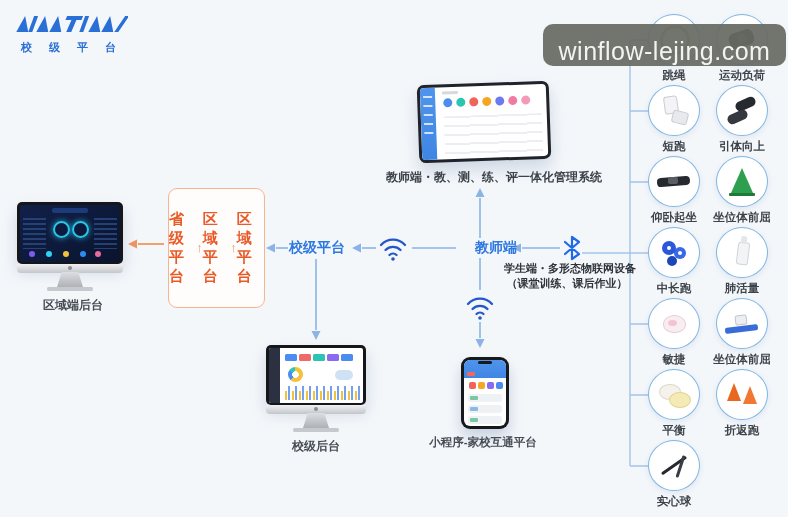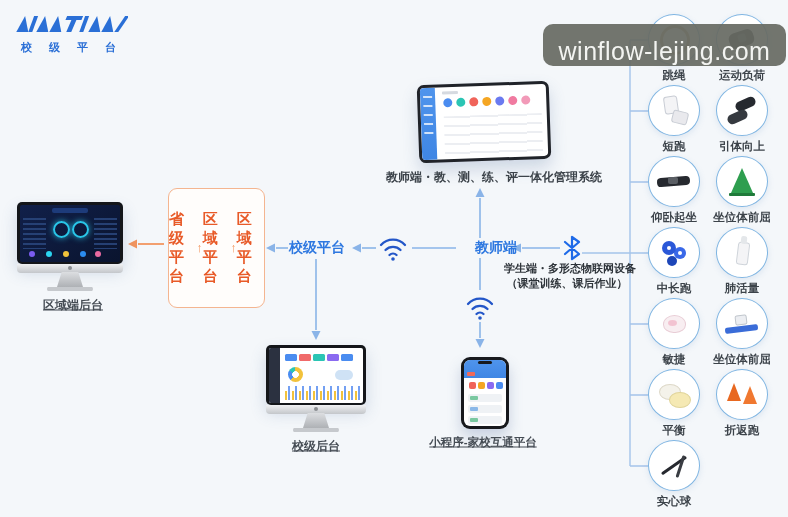--- a/index.html
+++ b/index.html
@@ -31,21 +31,21 @@
 
   
   .watermark{left:543px;top:24px;width:243px;height:42px;background:rgba(103,107,99,.93);
     border-radius:10px;display:flex;align-items:flex-end;justify-content:center;z-index:60;}
   .watermark span{color:#f3f4f1;font-size:25px;letter-spacing:.5px;}
 
   
   .blue-node{font-size:14px;font-weight:700;color:var(--accent-blue);z-index:20;}
   .caption{font-size:12px;font-weight:700;color:var(--label-dark);z-index:20;}
   .student-text{font-size:11px;font-weight:700;color:#2e343a;z-index:20;}
-  .node-label{font-size:12px;font-weight:600;color:#454c54;z-index:20;text-decoration:underline;}
+  .node-label{font-size:12px;font-weight:600;color:#454c54;z-index:20;}
 
   
   .platform-box{left:168px;top:188px;width:97px;height:120px;background:#fffdfb;border:1.5px solid #f4b590;
     border-radius:9px;box-sizing:border-box;display:flex;align-items:center;
     justify-content:space-between;padding:9px 0;z-index:20;}
   .platform-box .lvl{font-size:15px;font-weight:700;color:var(--accent-orange);}
   .platform-box .up{font-size:13px;font-weight:700;color:var(--line-orange);line-height:.7;}
 
   
   .imac{z-index:20;}

